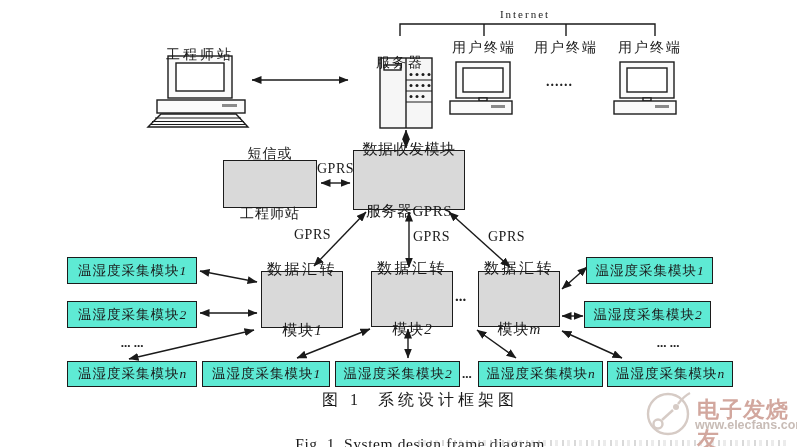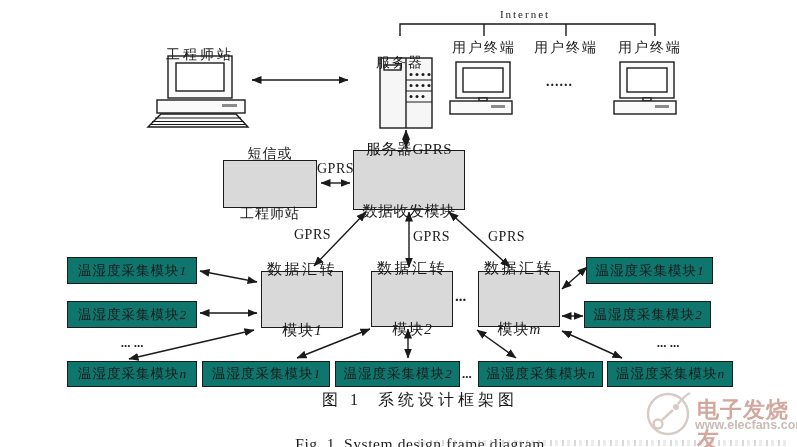--- a/index.html
+++ b/index.html
@@ -8,21 +8,21 @@
     font-family:"Liberation Serif","DejaVu Serif",serif;color:#1a1a1a;
   }
   .abs{position:absolute;}
   .lbl{white-space:pre;text-align:center;}
   .box{
     position:absolute;background:#d9d9d9;border:1.6px solid #1c1c1c;
     display:flex;flex-direction:column;align-items:center;justify-content:center;
     text-align:center;box-sizing:border-box;gap:40px;
   }
   .sbox{
-    position:absolute;background:#0f766e;border:1.6px solid #1c1c1c;
+    position:absolute;background:#5eead4;border:1.6px solid #1c1c1c;
     display:flex;align-items:center;justify-content:center;
     font-size:13.5px;letter-spacing:1px;box-sizing:border-box;white-space:nowrap;
   }
   .relay{font-size:15px;line-height:21px;letter-spacing:2.5px;}
   .relay .l2{letter-spacing:1px;}
   .var{font-style:italic;font-family:"Liberation Serif","DejaVu Serif",serif;letter-spacing:0;}
   .gprs{position:absolute;font-size:14px;letter-spacing:0.5px;}
   .ellip{position:absolute;font-weight:bold;color:#222;}
   .cap-zh{position:absolute;left:60px;top:390px;width:720px;text-align:center;
           font-size:16px;letter-spacing:4px;white-space:pre;}
@@ -142,22 +142,22 @@
   <div class="abs lbl" style="left:612px;top:39px;width:76px;font-size:14px;letter-spacing:2px;">用户终端</div>
 
   <div class="ellip" style="left:546px;top:74px;font-size:14px;letter-spacing:1px;">......</div>
 
   <div class="box" style="left:223px;top:160px;width:94px;height:48px;font-size:14px;line-height:20px;letter-spacing:1px;">
     <div>短信或</div>
     <div>工程师站</div>
   </div>
 
   <div class="box" style="left:353px;top:150px;width:112px;height:60px;font-size:15px;line-height:22px;letter-spacing:0.5px;">
+    <div>数据收发模块</div>
     <div>服务器GPRS</div>
-    <div>数据收发模块</div>
   </div>
 
   <div class="gprs" style="left:317px;top:161px;">GPRS</div>
   <div class="gprs" style="left:294px;top:227px;">GPRS</div>
   <div class="gprs" style="left:413px;top:229px;">GPRS</div>
   <div class="gprs" style="left:488px;top:229px;">GPRS</div>
 
   <div class="box relay" style="left:261px;top:271px;width:82px;height:57px;">
     <div>数据汇转</div>
     <div class="l2"><span>模块</span><i class="var">1</i></div>

